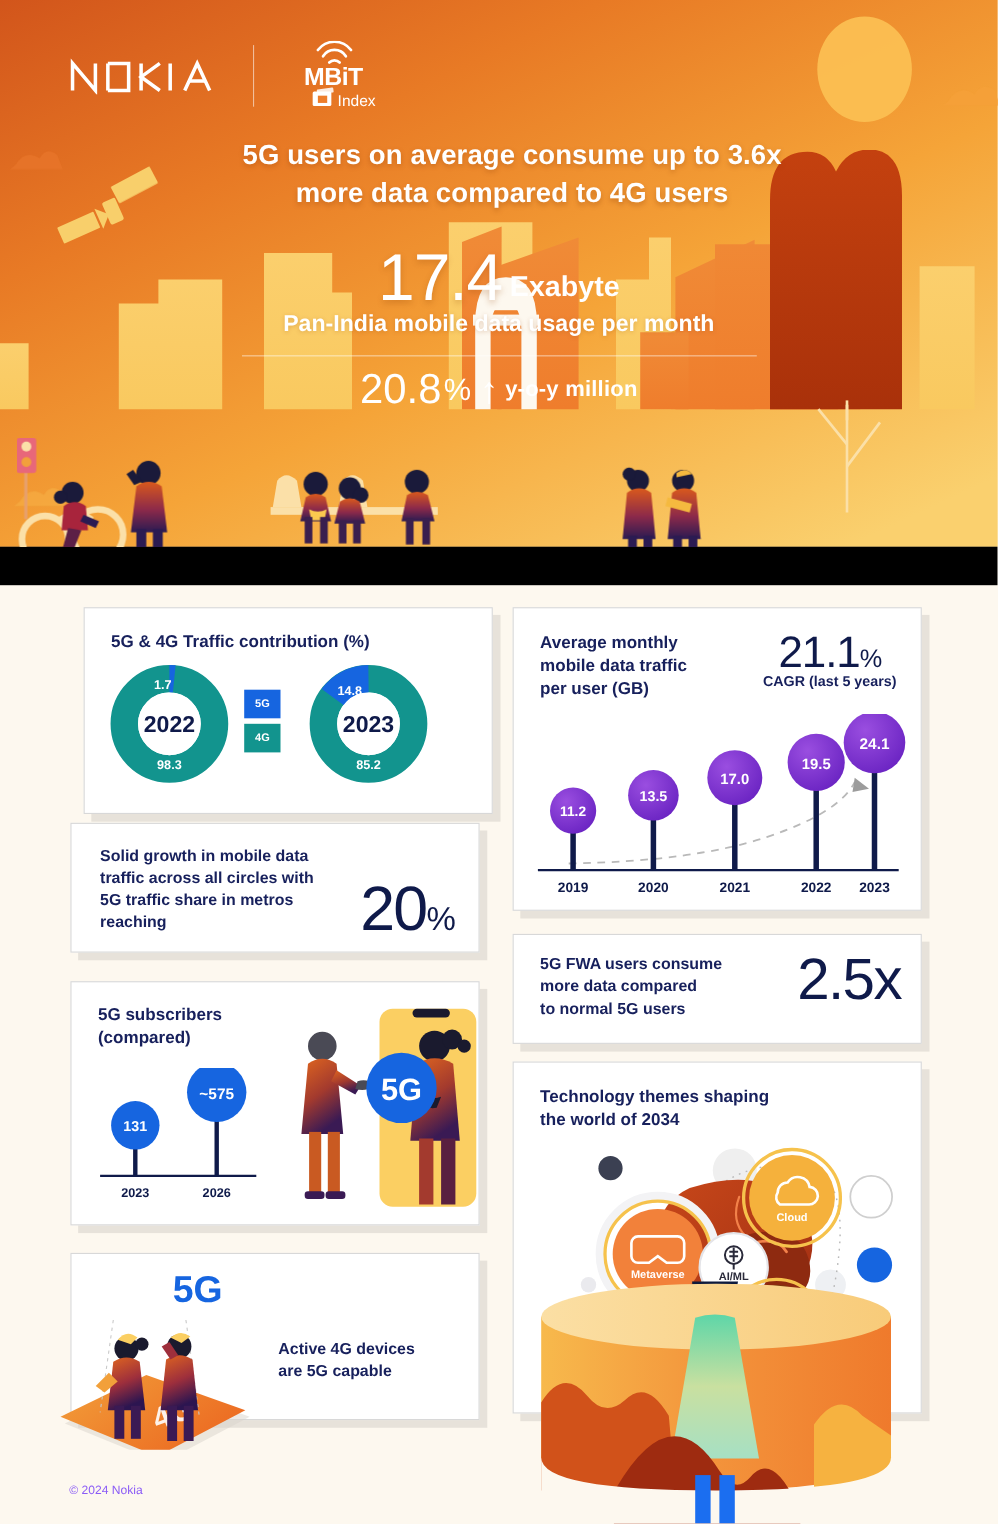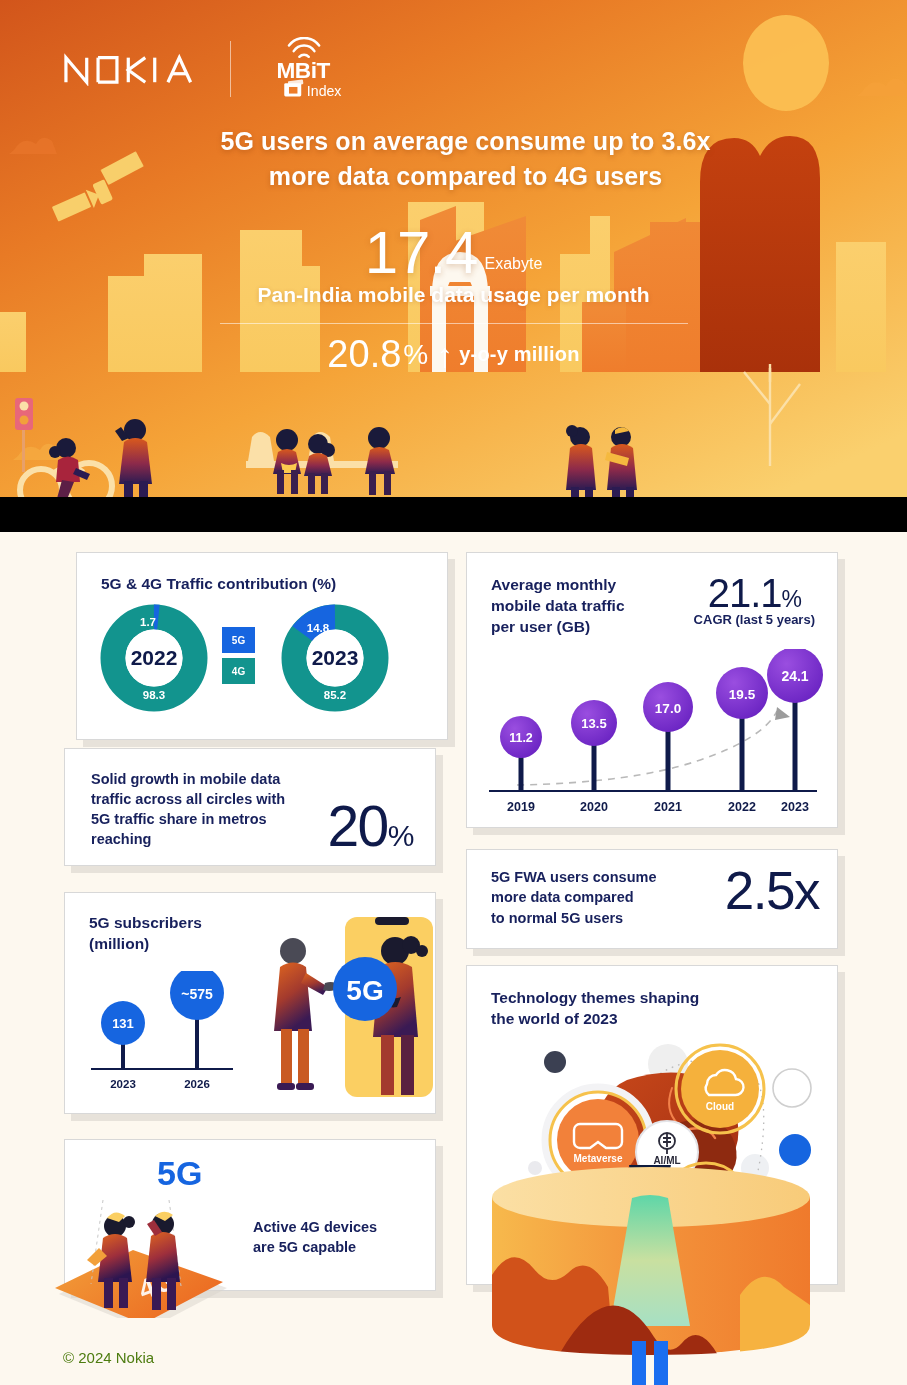--- a/index.html
+++ b/index.html
@@ -33,21 +33,21 @@
     position: absolute; left: 0; top: 124px; width: 907px;
     text-align: center; color: #fff;
     font-size: 25px; font-weight: 600; line-height: 1.38;
     letter-spacing: .1px;
     text-shadow: 0 2px 5px rgba(140,60,10,.35);
     padding-left: 24px;
   }
   .hero-stat { position: absolute; left: 0; top: 218px; width: 907px; text-align: center; color: #fff; }
   .big-num { font-size: 60px; font-weight: 300; letter-spacing: -1px; vertical-align: -4px;
              text-shadow: 0 2px 6px rgba(150,70,10,.3); }
-  .unit { font-size: 16px; font-weight: 400; margin-left: 7px; }
+  .unit { font-size: 26px; font-weight: 700; margin-left: 7px; }
   .sub-line { font-size: 21px; font-weight: 700; margin-top: -4px; text-shadow: 0 1px 4px rgba(150,70,10,.25); }
   .rule { width: 468px; height: 1px; background: rgba(255,255,255,.55); margin: 16px auto 9px; }
   .growth { font-size: 38px; font-weight: 300; color: #fff; display: inline-flex; align-items: center; gap: 2px; }
   .growth .pct { font-size: 28px; font-weight: 300; }
   .growth .arrow { font-size: 34px; font-weight: 300; margin: 0 4px 0 6px; line-height: 1; }
   .growth .yoy { font-size: 20px; font-weight: 700; letter-spacing: .2px; }
 
   
   .card {
     position: absolute; background: #fff;
@@ -112,21 +112,21 @@
                    font-size: 53px; font-weight: 400; letter-spacing: -1.5px; }
 
   
   #card-themes { left: 466px; top: 965px; width: 372px; height: 320px; overflow: visible; }
   #card-themes .card-title { position: absolute; left: 24px; top: 22px; font-size: 15.5px; line-height: 1.35; }
   .themes-art { position: absolute; left: 0; top: 50px; }
   .theme-lab { fill: #fff; font-size: 10px; font-weight: 700; }
   .theme-lab-dark { fill: #2a2a3a; font-size: 10px; font-weight: 700; }
   .bottom-art { position: absolute; left: 440px; top: 1165px; }
 
-  .copyright { position: absolute; left: 63px; top: 1349px; color: #4d7c0f; font-size: 15px; }
+  .copyright { position: absolute; left: 63px; top: 1349px; color: #8b5cf6; font-size: 11px; }
 </style>
 </head>
 <body>
 
 <div id="page">
 
   <div class="hero">
     <svg class="hero-svg" width="907" height="497" viewBox="0 0 907 497">
       <defs>
         <linearGradient id="skyG" x1="0" y1="0" x2="0.85" y2="1">
@@ -364,21 +364,21 @@
   </div>
 
   <div class="card" id="card-growth">
     <div class="txt">Solid growth in mobile data traffic across all circles with 5G traffic share in metros reaching</div>
     <div class="num"><span>20</span><span class="pc">%</span></div>
   </div>
 
   <div class="card" id="card-subs">
     <div class="card-title">
       <div>5G subscribers</div>
-      <div>(million)</div>
+      <div>(compared)</div>
     </div>
 
     <svg class="subs-chart" width="160" height="124" viewBox="0 0 160 124">
       <line x1="8" y1="98" x2="150" y2="98" stroke="#0f1a4a" stroke-width="2.2"></line>
       <line x1="40" y1="98" x2="40" y2="66" stroke="#0f1a4a" stroke-width="4"></line>
       <circle cx="40" cy="52" r="22" fill="#1665e0"></circle>
       <text class="bub-lab" x="40" y="57" text-anchor="middle" font-size="13">131</text>
       <text class="axis-lab" x="40" y="117" text-anchor="middle">2023</text>
 
       <line x1="114" y1="98" x2="114" y2="32" stroke="#0f1a4a" stroke-width="4"></line>
@@ -531,21 +531,21 @@
       <div>5G FWA users consume</div>
       <div>more data compared</div>
       <div>to normal 5G users</div>
     </div>
     <div class="num">2.5x</div>
   </div>
 
   <div class="card" id="card-themes">
     <div class="card-title">
       <div>Technology themes shaping</div>
-      <div>the world of 2023</div>
+      <div>the world of 2034</div>
     </div>
 
     <svg class="themes-art" width="372" height="260" viewBox="0 0 372 260">
       <defs>
         <linearGradient id="blobG" x1="0" y1="0" x2="1" y2="1">
           <stop offset="0" stop-color="#c8481a"></stop>
             <stop offset="1" stop-color="#a02d12"></stop>
         </linearGradient>
         <linearGradient id="cloudG" x1="0" y1="0" x2="0" y2="1">
           <stop offset="0" stop-color="#fbc martin"></stop>

